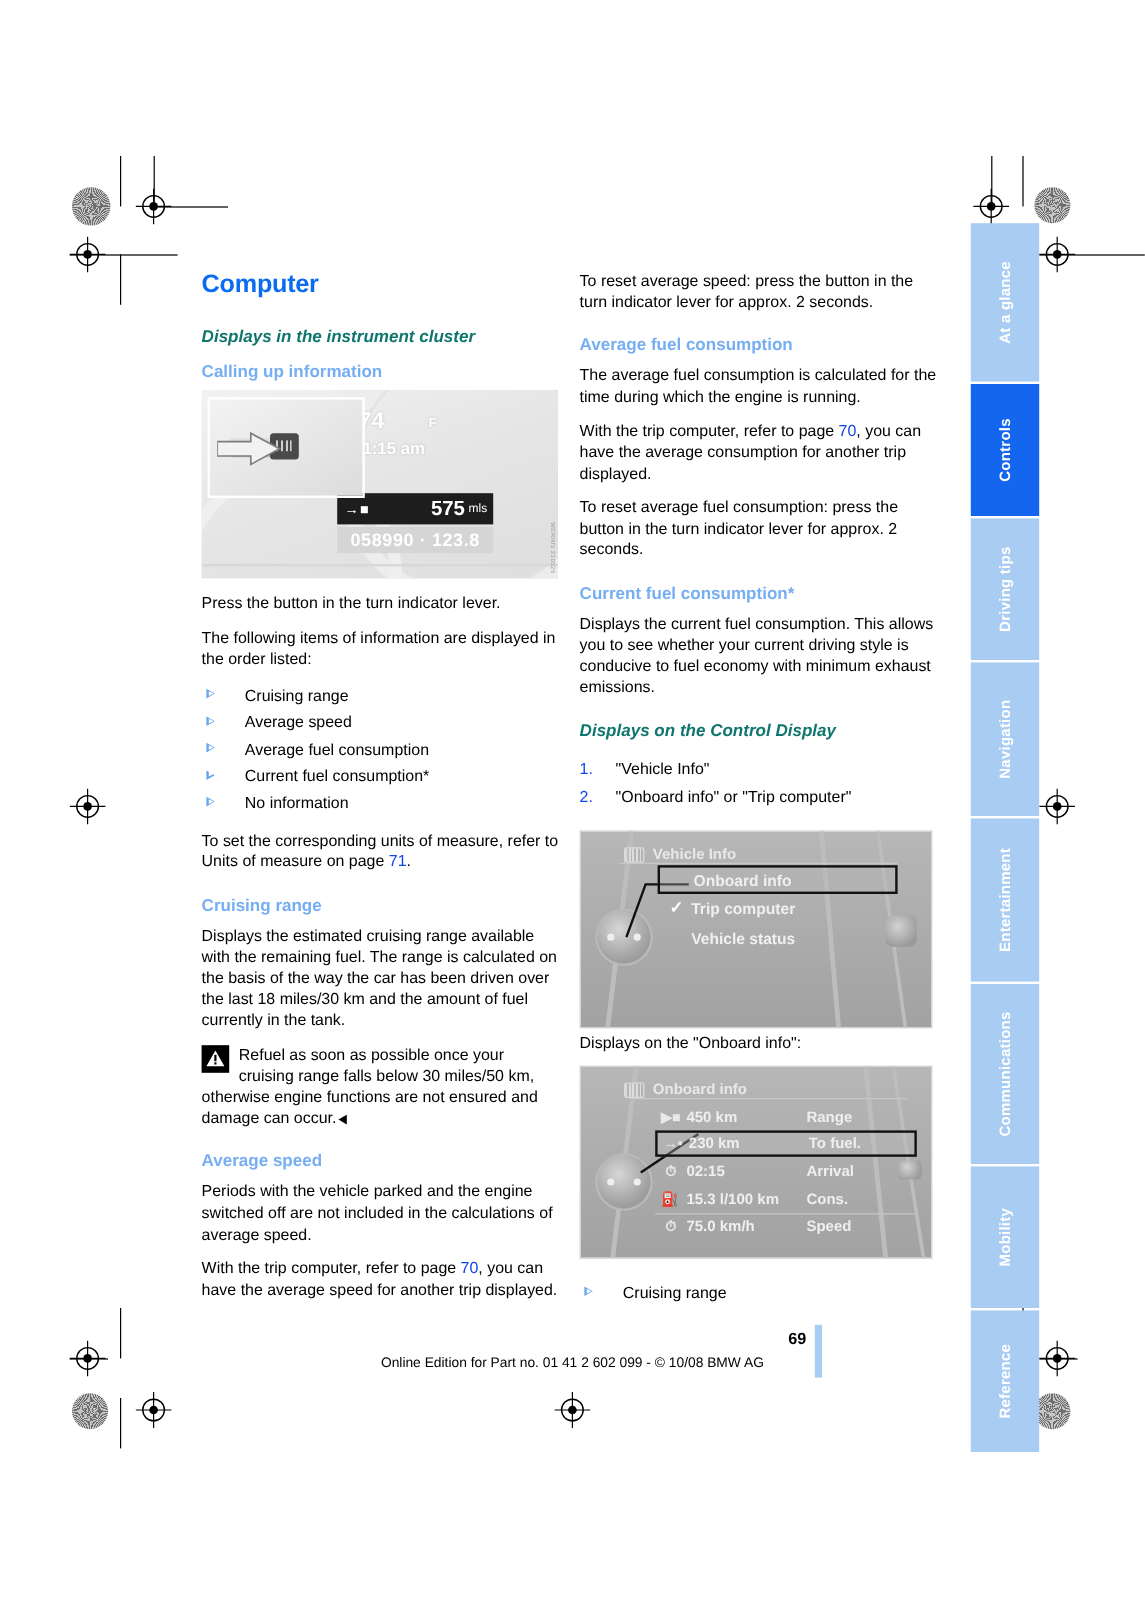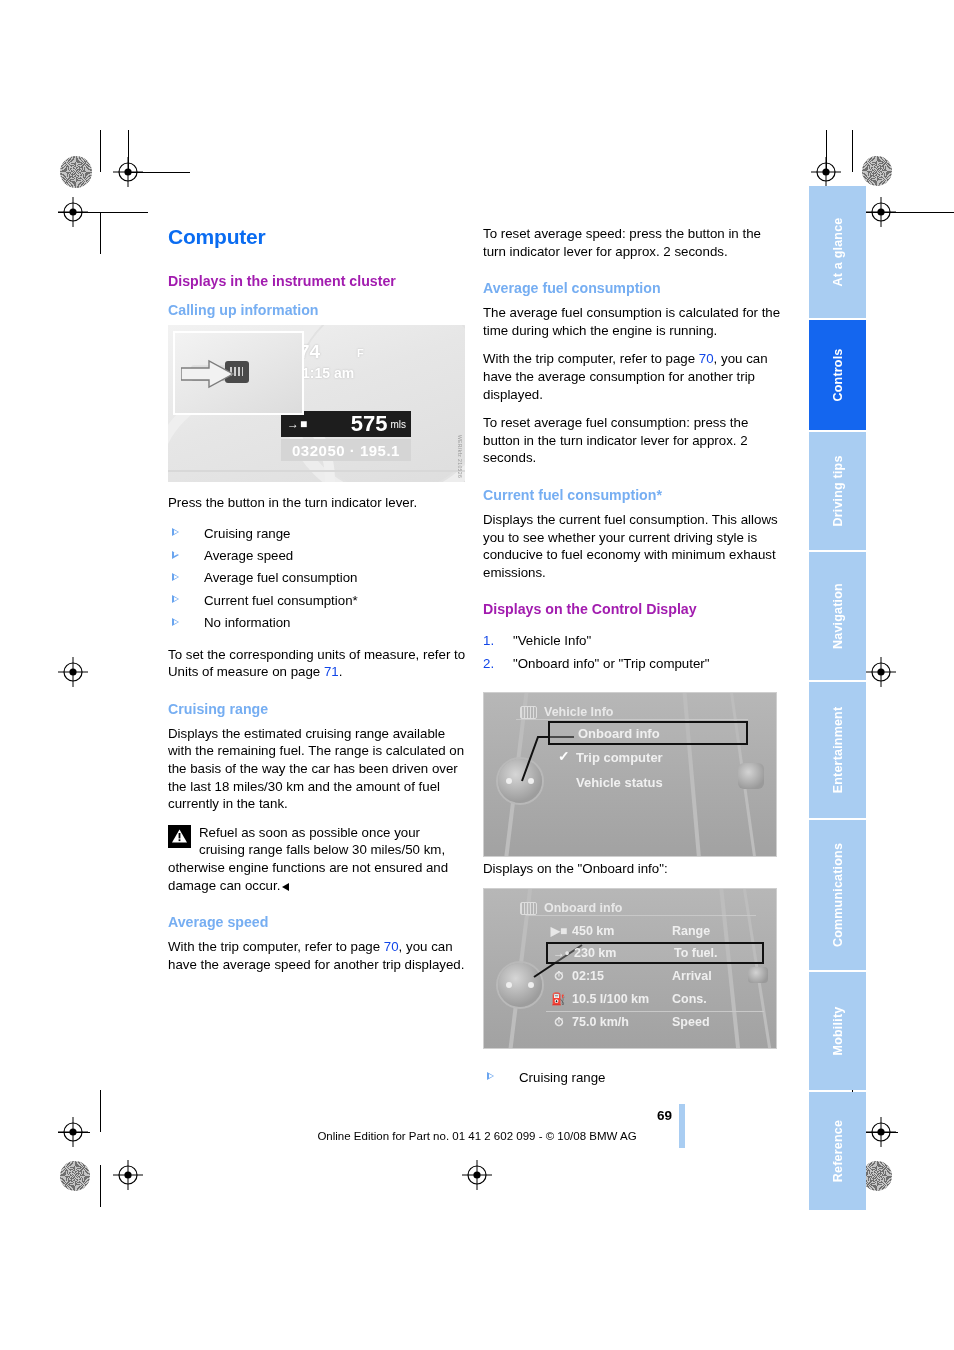--- a/index.html
+++ b/index.html
@@ -38,22 +38,23 @@
   
   .col{position:absolute;top:225px;width:300px;}
   .col-left{left:168px;}
   .col-right{left:483px;}
 
   h1.title{
     font-size:21px;font-weight:bold;color:#0a6cf1;
     margin:0 0 24px 0;letter-spacing:-.2px;
   }
   h2.sec{
-    font-size:14.2px;font-weight:bold;color:#a21caf;
+    font-size:14.2px;font-weight:bold;color:#0f766e;
     margin:0 0 13px 0;
+    font-style:italic;
   }
   h3.sub{
     font-size:14.2px;font-weight:bold;color:#76aef2;
     margin:20px 0 8px 0;
   }
   h3.sub.first{margin-top:0;}
   p{
     font-size:13.3px;line-height:17.6px;margin:0 0 11px 0;color:#000;
   }
   .ref{color:#1146e8;}
@@ -172,21 +173,21 @@
     position:absolute;left:2px;top:26px;font-size:14px;font-weight:bold;color:#fff;
   }
   #fig-cluster .rangebar{
     position:absolute;left:113px;top:86px;width:130px;height:26px;
     background:#1d1d1d;display:flex;align-items:center;
   }
   #fig-cluster .rangebar .pumpicon{
     margin-left:6px;color:#fff;font-size:12px;letter-spacing:1px;
   }
   #fig-cluster .rangebar .rngval{
-    margin-left:auto;color:#fff;font-size:22px;font-weight:bold;
+    margin-left:auto;color:#fff;font-size:17px;font-weight:bold;
   }
   #fig-cluster .rangebar .rngunit{
     color:#fff;font-size:10px;font-weight:normal;margin:0 5px 0 3px;
   }
   #fig-cluster .odo{
     position:absolute;left:113px;top:114px;width:130px;height:22px;
     background:#d5d5d5;color:#ffffff;font-size:15px;font-weight:bold;
     display:flex;align-items:center;justify-content:center;letter-spacing:.5px;
   }
   #fig-cluster .baseline{
@@ -410,20 +411,21 @@
   </div>
 
   <div class="col col-left">
     <h1 class="title">Computer</h1>
     <h2 class="sec">Displays in the instrument cluster</h2>
     <h3 class="sub first">Calling up information</h3>
 
     <div style="height:168px;"></div>
 
     <p>Press the button in the turn indicator lever.</p>
+    <p>The following items of information are displayed in the order listed:</p>
 
     <ul class="tri">
       <li><span class="bul"></span><span>Cruising range</span></li>
       <li><span class="bul"></span><span>Average speed</span></li>
       <li><span class="bul"></span><span>Average fuel consumption</span></li>
       <li><span class="bul"></span><span>Current fuel consumption*</span></li>
       <li><span class="bul"></span><span>No information</span></li>
     </ul>
 
     <p><span>To set the corresponding units of measure, refer to Units of measure on page </span><span class="ref">71</span><span>.</span></p>
@@ -436,20 +438,21 @@
         <svg width="17" height="16" viewBox="0 0 17 16">
             <polygon points="8.5,1.5 16,14.5 1,14.5" fill="#fff"></polygon>
             <rect x="7.6" y="5" width="1.8" height="5.4" fill="#000"></rect>
             <rect x="7.6" y="11.3" width="1.8" height="1.8" fill="#000"></rect>
           </svg>
       </span>
       <p><span>Refuel as soon as possible once your cruising range falls below 30 miles/50 km, otherwise engine functions are not ensured and damage can occur.</span><span class="endmark"></span></p>
     </div>
 
     <h3 class="sub">Average speed</h3>
+    <p>Periods with the vehicle parked and the engine switched off are not included in the calculations of average speed.</p>
     <p><span>With the trip computer, refer to page </span><span class="ref">70</span><span>, you can have the average speed for another trip displayed.</span></p>
   </div>
 
   <div class="col col-right">
     <p>To reset average speed: press the button in the turn indicator lever for approx. 2 seconds.</p>
 
     <h3 class="sub">Average fuel consumption</h3>
     <p>The average fuel consumption is calculated for the time during which the engine is running.</p>
     <p><span>With the trip computer, refer to page </span><span class="ref">70</span><span>, you can have the average consumption for another trip displayed.</span></p>
     <p>To reset average fuel consumption: press the button in the turn indicator lever for approx. 2 seconds.</p>
@@ -482,21 +485,21 @@
       <div class="tempval">74</div>
       <div class="tempunit">F</div>
       <div class="clock">11:15 am</div>
     </div>
 
     <div class="rangebar">
       <span class="pumpicon">→■</span>
       <span class="rngval">575</span>
       <span class="rngunit">mls</span>
     </div>
-    <div class="odo">032050 · 195.1</div>
+    <div class="odo">058990 · 123.8</div>
 
     <div class="leverbox">
       <div class="stalk"></div>
       <div class="btn"></div>
       <div class="arrow">
         <svg width="54" height="30" viewBox="0 0 54 30">
           <polygon points="0,9 28,9 28,2 52,15 28,28 28,21 0,21" fill="#f2f2f2" stroke="#7d7d7d" stroke-width="1.4"></polygon>
         </svg>
       </div>
     </div>
@@ -558,21 +561,21 @@
         <span class="val">230  km</span>
         <span class="lbl">To fuel.</span>
       </div>
       <div class="row">
         <span class="ic">⏱</span>
         <span class="val">02:15</span>
         <span class="lbl">Arrival</span>
       </div>
       <div class="row">
         <span class="ic">⛽</span>
-        <span class="val">10.5 l/100 km</span>
+        <span class="val">15.3 l/100 km</span>
         <span class="lbl">Cons.</span>
       </div>
       <div class="row">
         <span class="ic">⏱</span>
         <span class="val">75.0 km/h</span>
         <span class="lbl">Speed</span>
       </div>
     </div>
     <div class="rowline" style="top:122px;"></div>
   </div>

